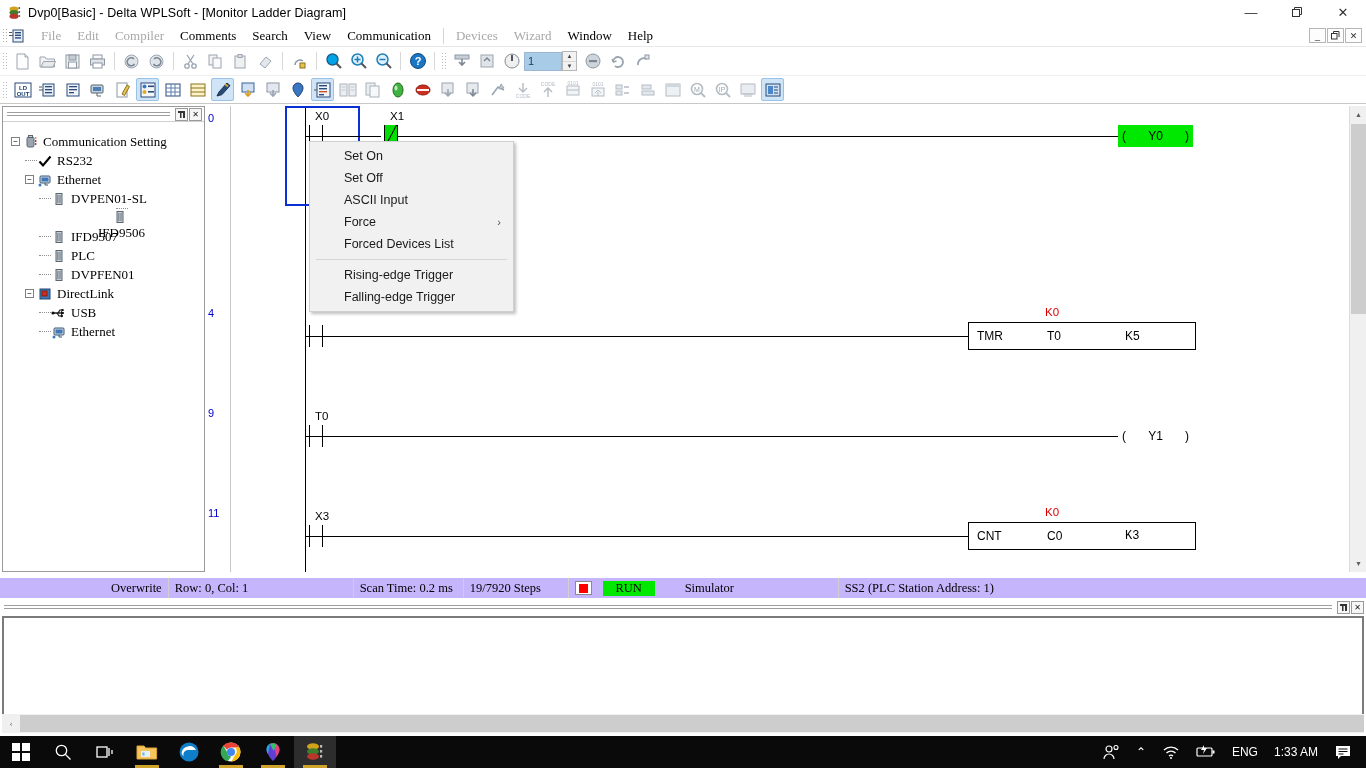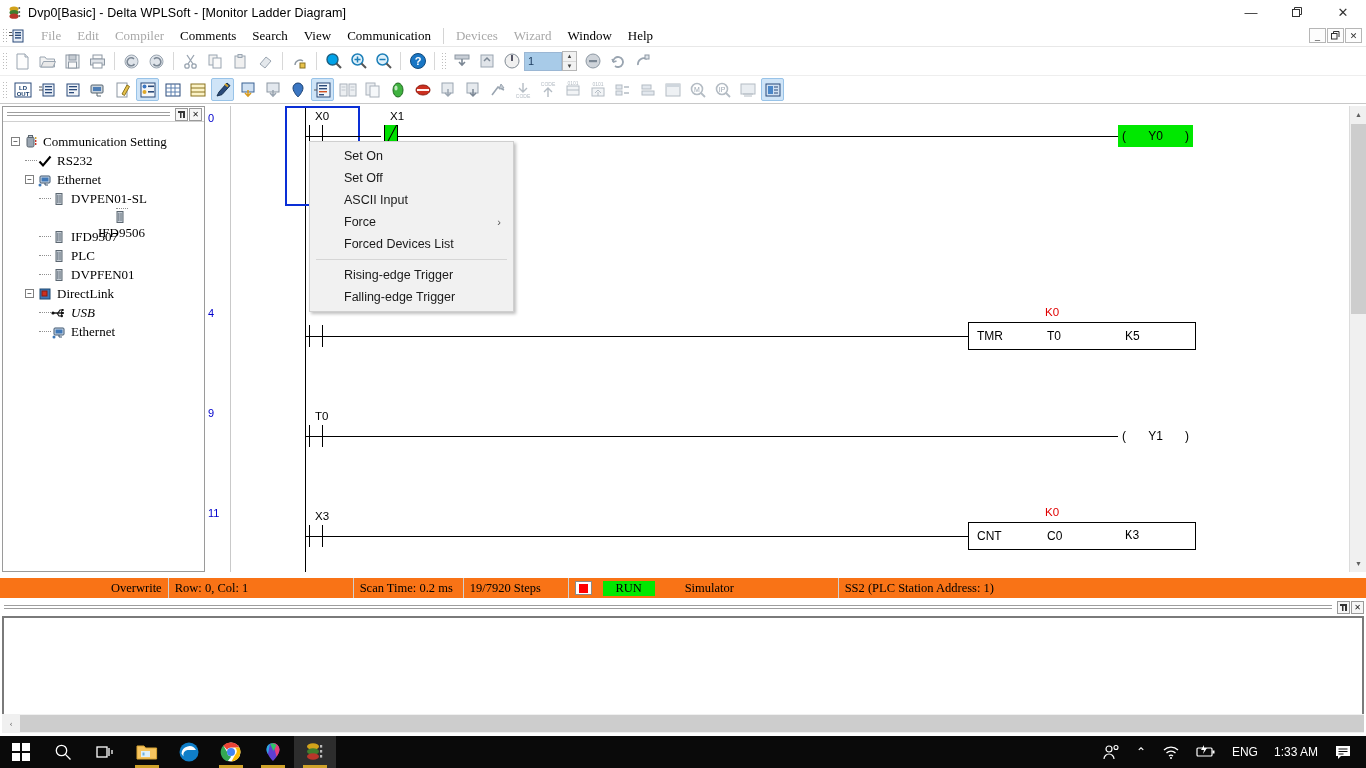--- a/index.html
+++ b/index.html
@@ -191,21 +191,21 @@
   }
   .sb-arrow {
     position: absolute; left: 0; width: 17px; height: 17px; background: #f0f0f0;
     display: flex; align-items: center; justify-content: center; font-size: 7px; color: #606060;
   }
   .sb-thumb { position: absolute; left: 1px; width: 15px; background: #cdcdcd; }
 
   
   .statusbar {
     position: absolute; left: 0; top: 578px; width: 1366px; height: 20px;
-    background: #f97316; display: flex; align-items: flex-start;
+    background: #c4b5fd; display: flex; align-items: flex-start;
     font-family: "Liberation Serif", serif; font-size: 12.5px; color: #000;
   }
   .sb-cell { height: 20px; display: flex; align-items: center; padding: 0 6px;
     border-right: 1px solid #cfcfcf; white-space: nowrap; }
   .sb-stop {
     width: 17px; height: 14px; border: 1px solid #8a8a8a; background: #fff;
     display: flex; align-items: center; justify-content: center;
   }
   .sb-stop i { display: block; width: 9px; height: 9px; background: #f00; }
   .sb-run {
@@ -815,21 +815,21 @@
         <div class="tbox">−</div>
         <span class="ticon">
           <svg width="16" height="16" viewBox="0 0 16 16">
               <rect x="3" y="3" width="10" height="10" fill="#3f78b8" stroke="#1f4870"></rect>
               <rect x="5" y="5" width="5" height="5" fill="#cc2f1f" stroke="#8a1c10"></rect>
             </svg>
         </span>
         <span class="tlabel">DirectLink</span>
       </div>
 
-      <div class="tnode" style="padding-left:30px;font-style:italic;">
+      <div class="tnode" style="padding-left:30px;">
         <div class="tdash"></div>
         <span class="ticon">
           <svg width="16" height="16" viewBox="0 0 16 16">
               <path d="M2 8 h11" stroke="#111" stroke-width="1.4"></path>
               <circle cx="2" cy="8" r="1.6" fill="#111"></circle>
               <path d="M13 8 l-3 -2.2 v4.4 z" fill="#111"></path>
               <path d="M7 8 l2 -3 h2" stroke="#111" stroke-width="1.2" fill="none"></path>
               <rect x="10.6" y="4" width="2" height="2" fill="#111"></rect>
               <path d="M6 8 l2 3 h2" stroke="#111" stroke-width="1.2" fill="none"></path>
               <circle cx="10.8" cy="11" r="1.2" fill="#111"></circle>

